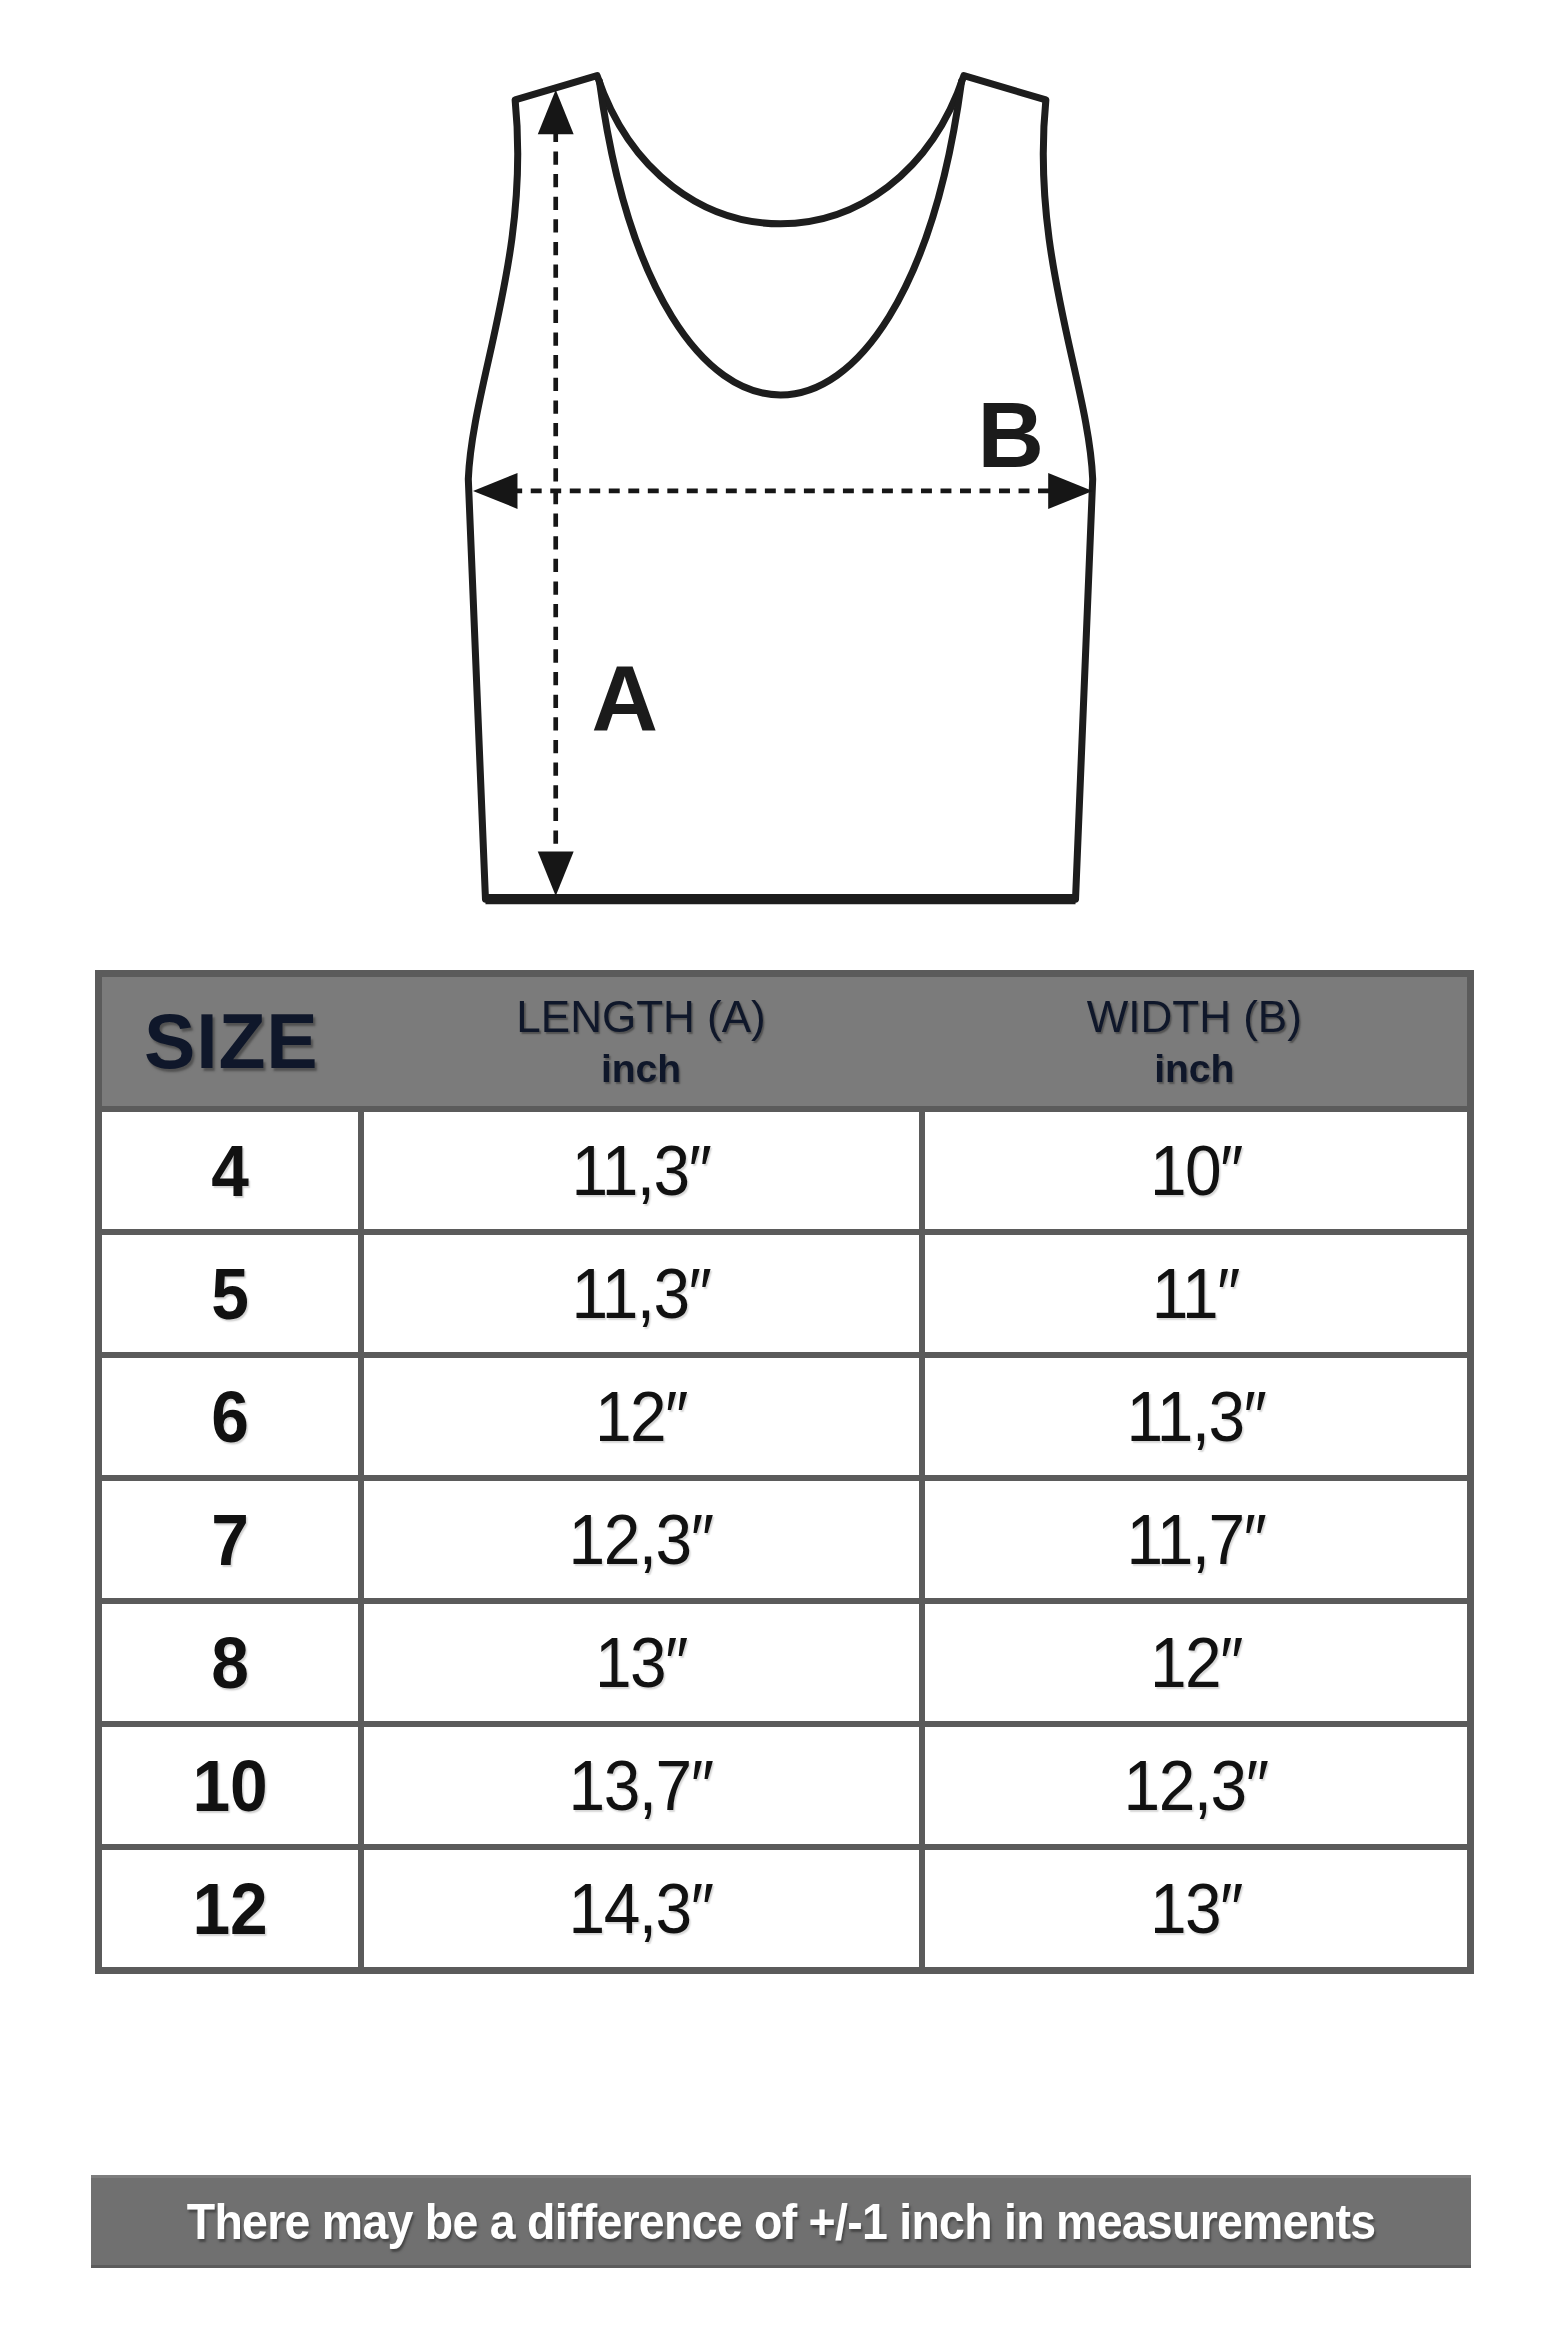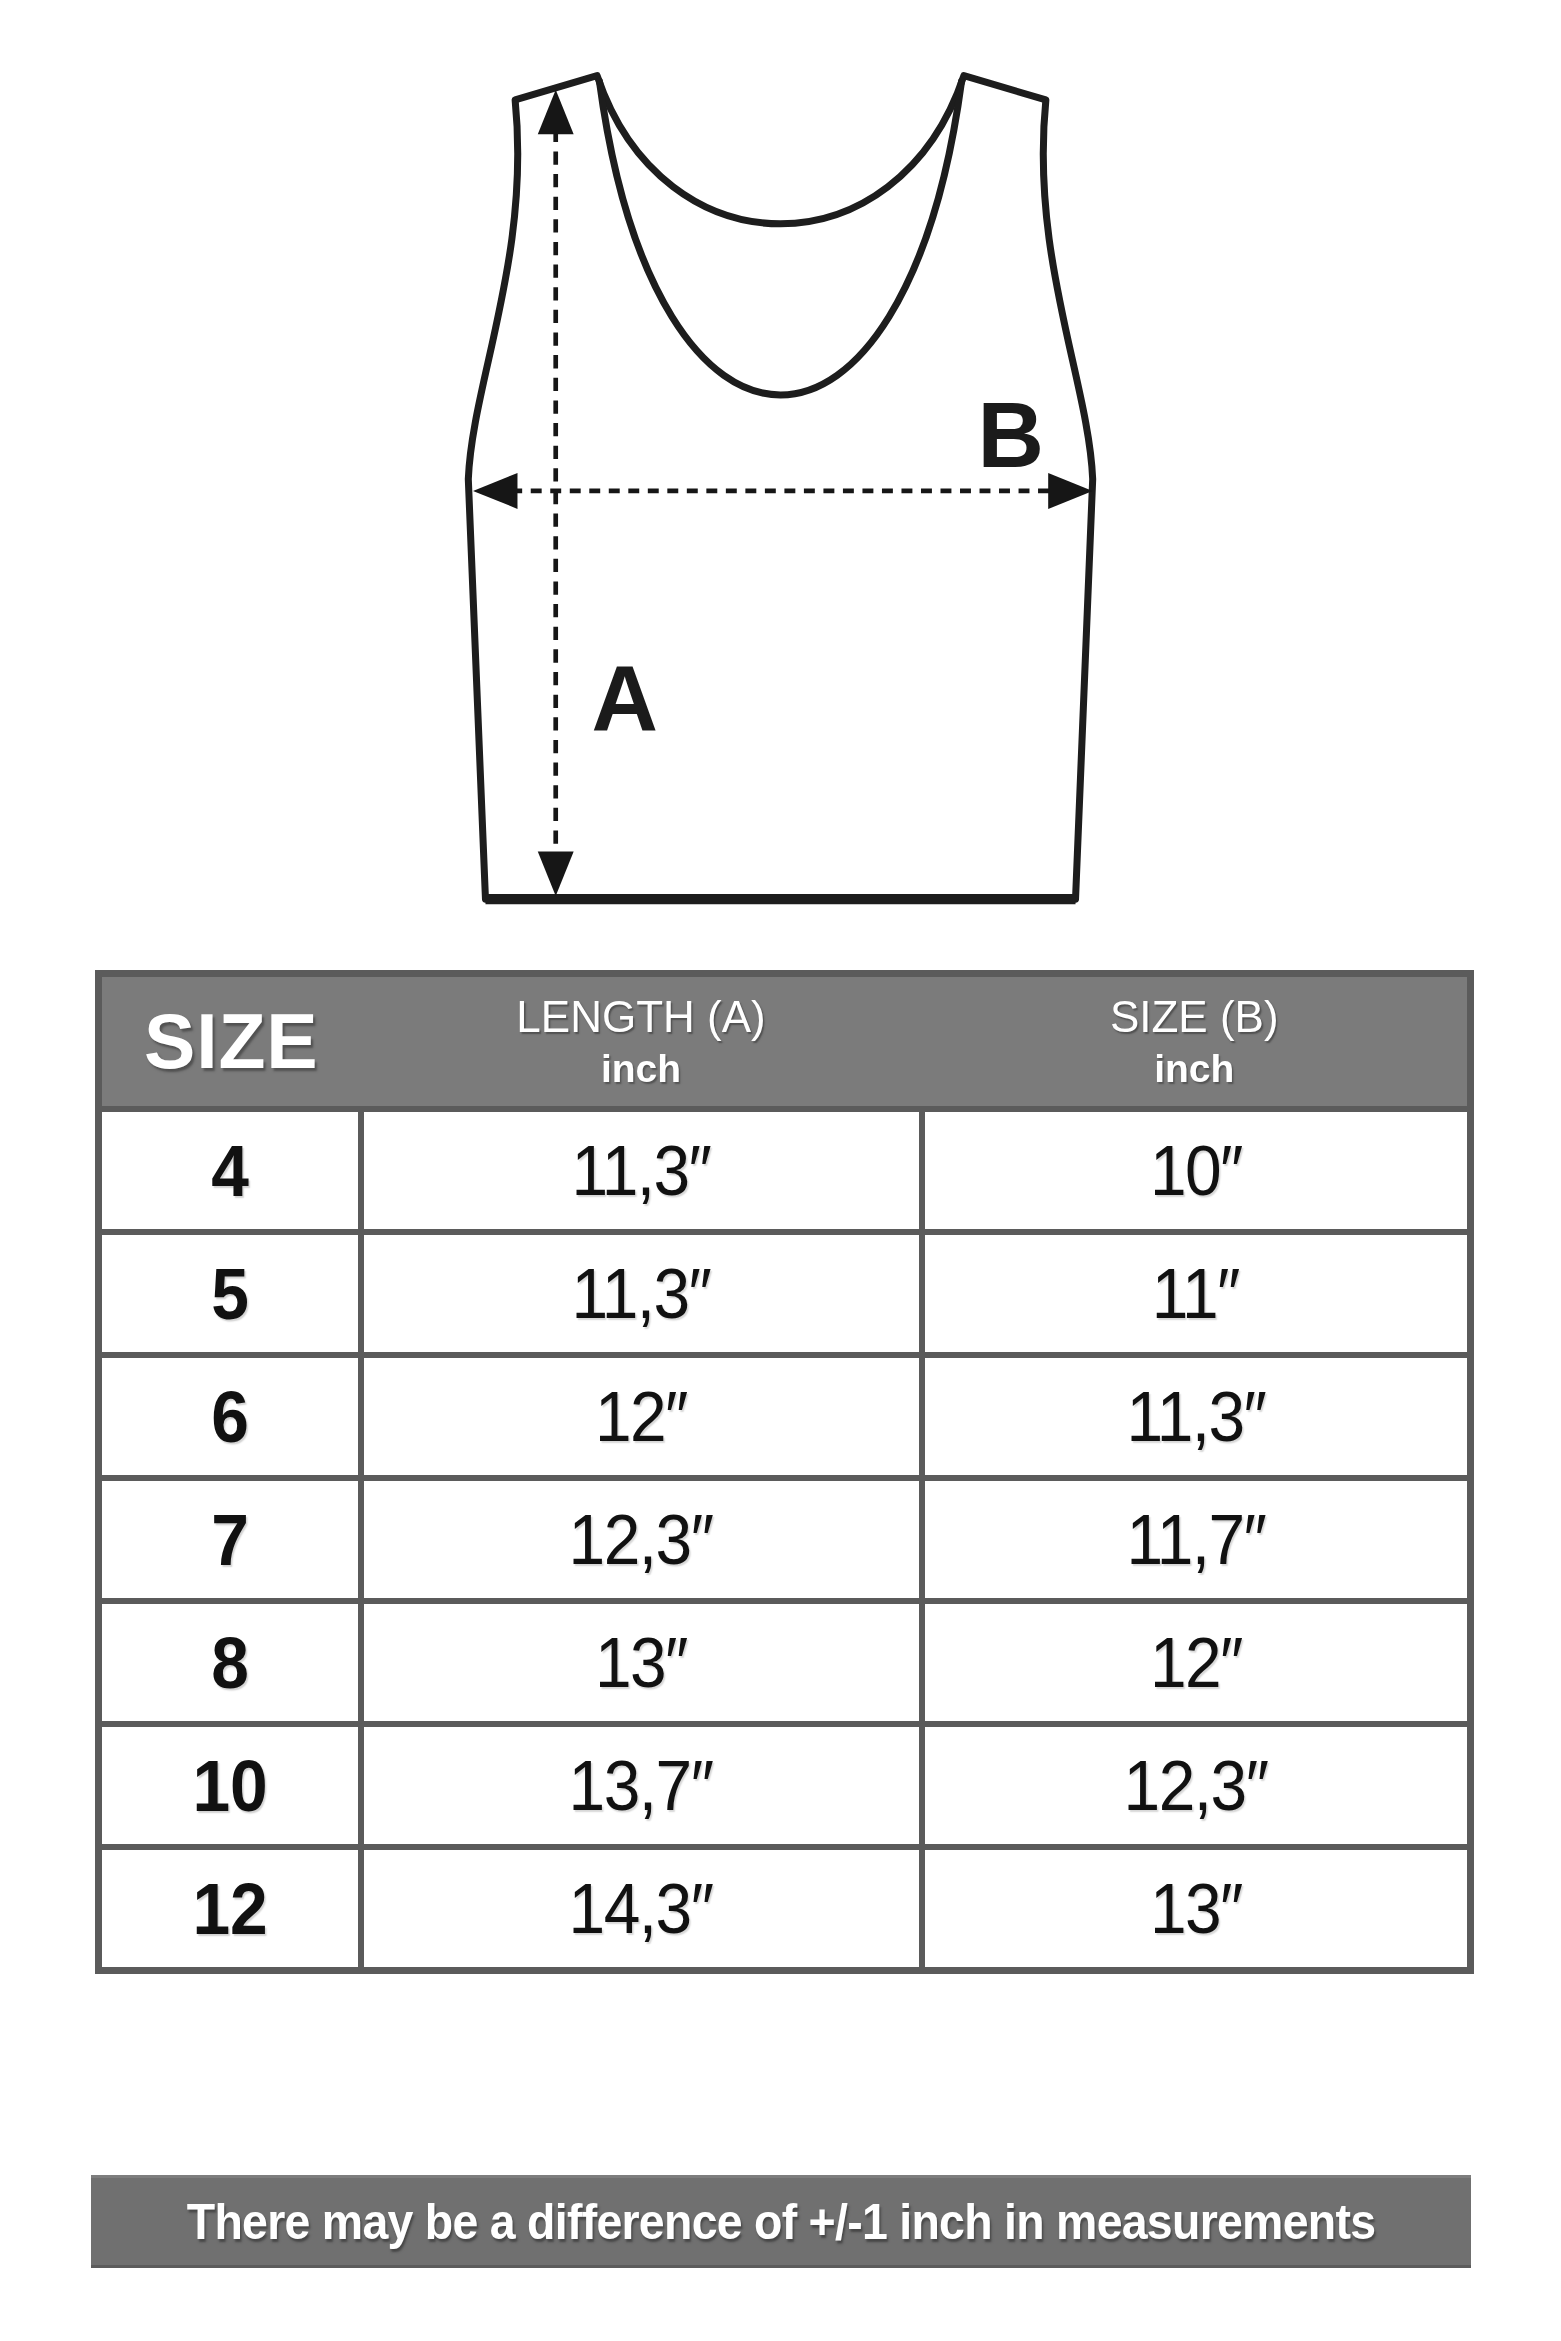--- a/index.html
+++ b/index.html
@@ -30,21 +30,21 @@
     position:absolute; left:95px; top:970px;
     width:1372px;
     border-collapse:collapse; table-layout:fixed;
     border:7px solid #5b5b5b;
   }
   .size-table thead th {
     height:129px;
     background:#7b7b7b;
     border:none;
     border-bottom:6.2px solid #5b5b5b;
-    color:#ffffff; vertical-align:middle;
+    color:#0f172a; vertical-align:middle;
     padding:0;
   }
   .h-size {
     font-size:77px; font-weight:bold; letter-spacing:0.8px;
     text-shadow:2.3px 3.1px 2.3px rgba(45,45,45,0.55);
   }
   .h-main {
     font-size:44px; font-weight:normal; letter-spacing:0;
     text-shadow:1.6px 2.3px 1.6px rgba(45,45,45,0.55);
   }
@@ -132,21 +132,21 @@
     <thead>
       <tr>
         <th>
           <div class="h-size">SIZE</div>
         </th>
         <th>
           <div class="h-main">LENGTH (A)</div>
           <div class="h-sub">inch</div>
         </th>
         <th>
-          <div class="h-main">SIZE (B)</div>
+          <div class="h-main">WIDTH (B)</div>
           <div class="h-sub">inch</div>
         </th>
       </tr>
     </thead>
     <tbody>
       <tr>
         <td class="c-size"><span>4</span></td>
         <td class="c-val"><span>11,3″</span></td>
         <td class="c-val"><span>10″</span></td>
       </tr>

